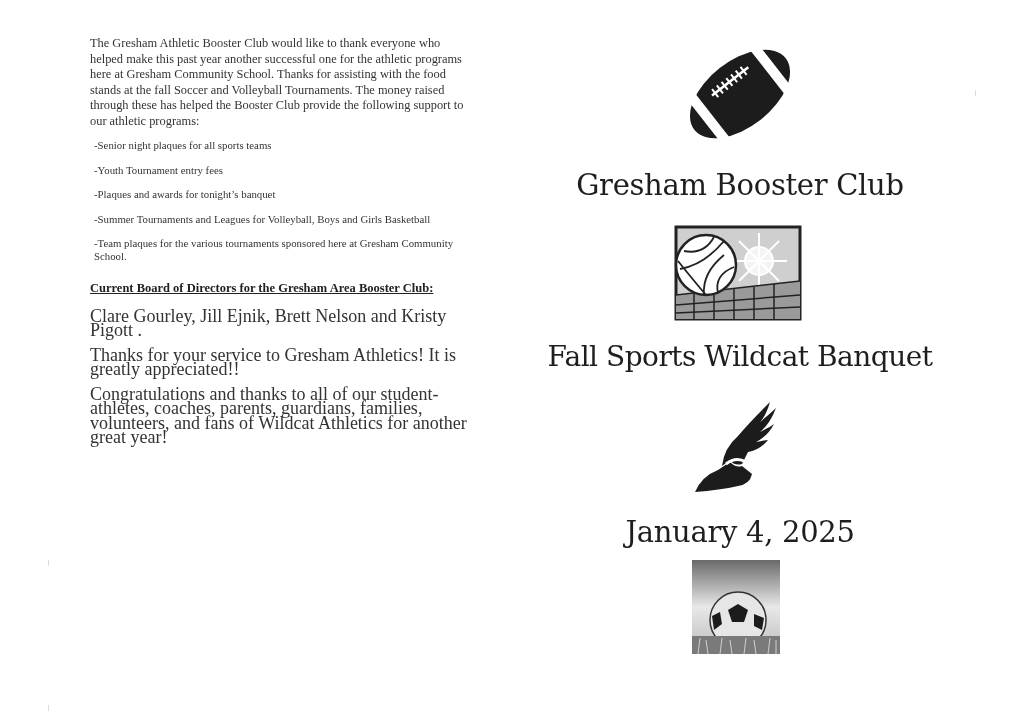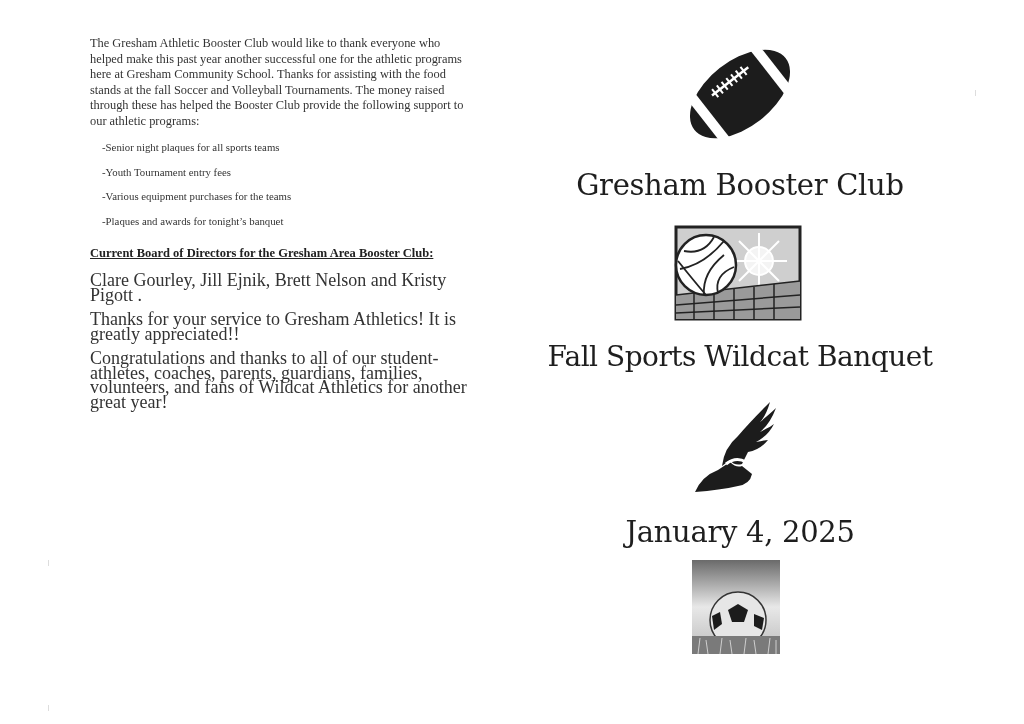--- a/index.html
+++ b/index.html
@@ -5,21 +5,21 @@
   html, body { margin: 0; padding: 0; }
   body {
     width: 1024px; height: 724px; background: #ffffff; position: relative; overflow: hidden;
     font-family: "Liberation Serif", serif; color: #2a2a2a;
   }
   .left-panel {
     position: absolute; left: 90px; top: 36px; width: 400px;
     font-size: 12.4px; line-height: 15.5px;
   }
   .intro { margin: 0 16px 10px 0; color: #333; }
-  .support-list { list-style: none; margin: 12px; padding: 0; font-size: 10.8px; }
+  .support-list { list-style: none; margin: 4px; padding: 0; font-size: 10.8px; }
   .support-list li { margin: 0 0 11.5px 0; line-height: 13px; color: #333; }
   .board-heading {
     font-weight: bold; text-decoration: underline; font-size: 12.5px; margin: 18px 0 12px 0; color: #222;
   }
   .para { margin: 0 0 10px 0; font-size: 18px; line-height: 14.5px; color: #333; }
   .right-panel {
     position: absolute; left: 520px; top: 0; width: 440px; height: 724px;
   }
   .title {
     position: absolute; left: 0; width: 440px; text-align: center;
@@ -32,22 +32,23 @@
   .scan-mark { position: absolute; width: 1px; height: 6px; background: #ddd; }
 </style>
 </head>
 <body>
 
 <div class="left-panel">
   <p class="intro">The Gresham Athletic Booster Club would like to thank everyone who helped make this past year another successful one for the athletic programs here at Gresham Community School. Thanks for assisting with the food stands at the fall Soccer and Volleyball Tournaments. The money raised through these has helped the Booster Club provide the following support to our athletic programs:</p>
   <ul class="support-list">
     <li>-Senior night plaques for all sports teams</li>
     <li>-Youth Tournament entry fees</li>
-    <li>-Various equipment purchases for the teams</li>
     <li>-Plaques and awards for tonight’s banquet</li>
+    <li>-Summer Tournaments and Leagues for Volleyball, Boys and Girls Basketball</li>
+    <li>-Team plaques for the various tournaments sponsored here at Gresham Community School.</li>
   </ul>
   <div class="board-heading">Current Board of Directors for the Gresham Area Booster Club:</div>
   <p class="para">Clare Gourley, Jill Ejnik, Brett Nelson and Kristy Pigott .</p>
   <p class="para">Thanks for your service to Gresham Athletics!  It is greatly appreciated!!</p>
   <p class="para">Congratulations and thanks to all of our student-athletes, coaches, parents, guardians, families, volunteers, and fans of Wildcat Athletics for another great year!</p>
 </div>
 
 <div class="right-panel">
 
   <svg class="art" style="left:165px;top:42px" width="110" height="104" viewBox="0 0 110 104">

